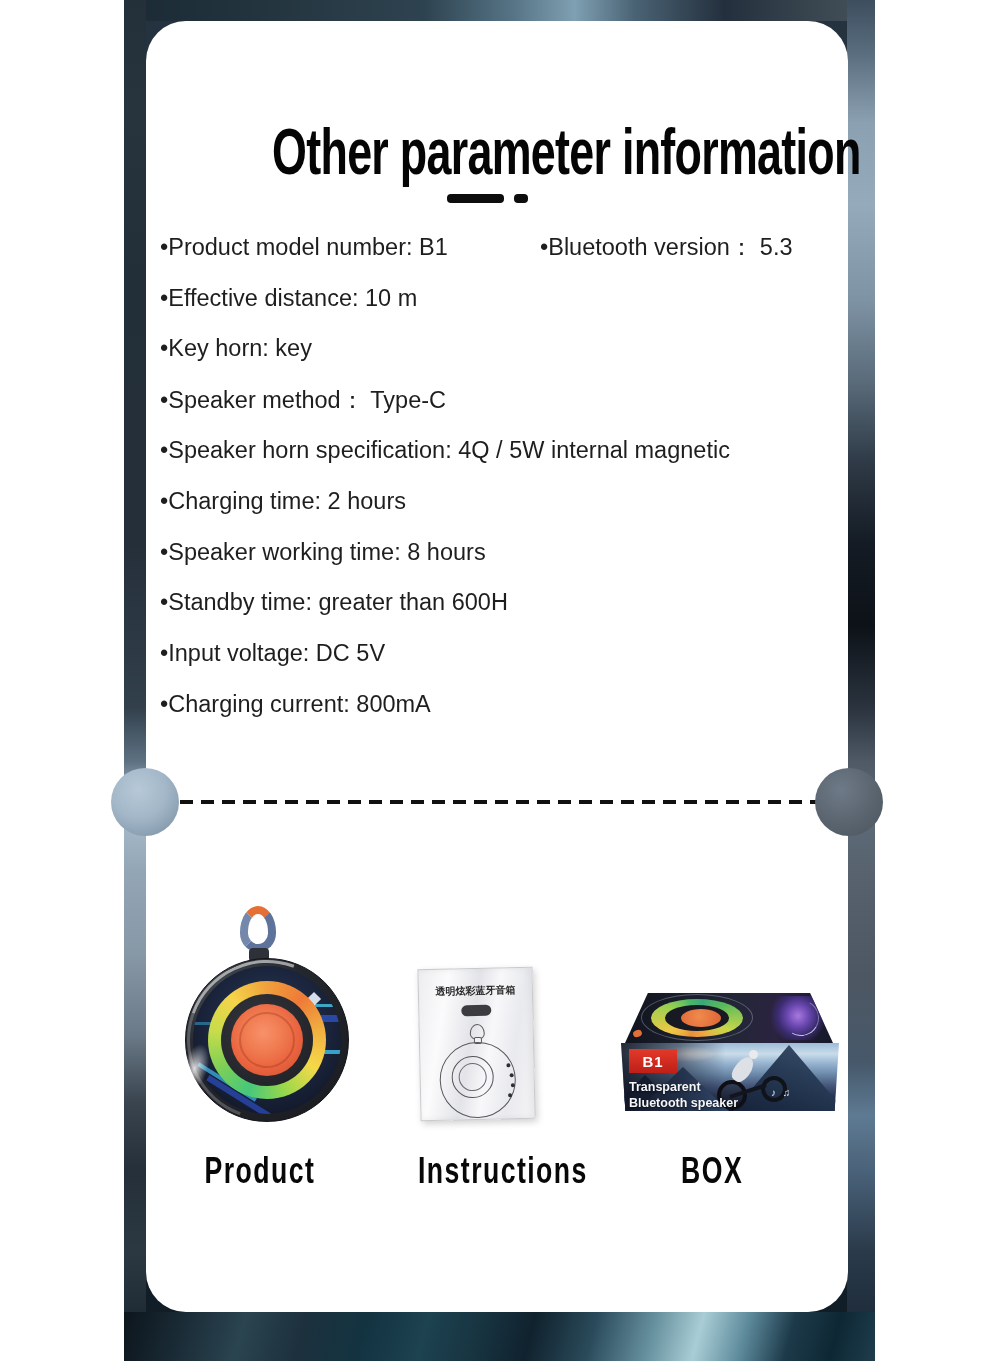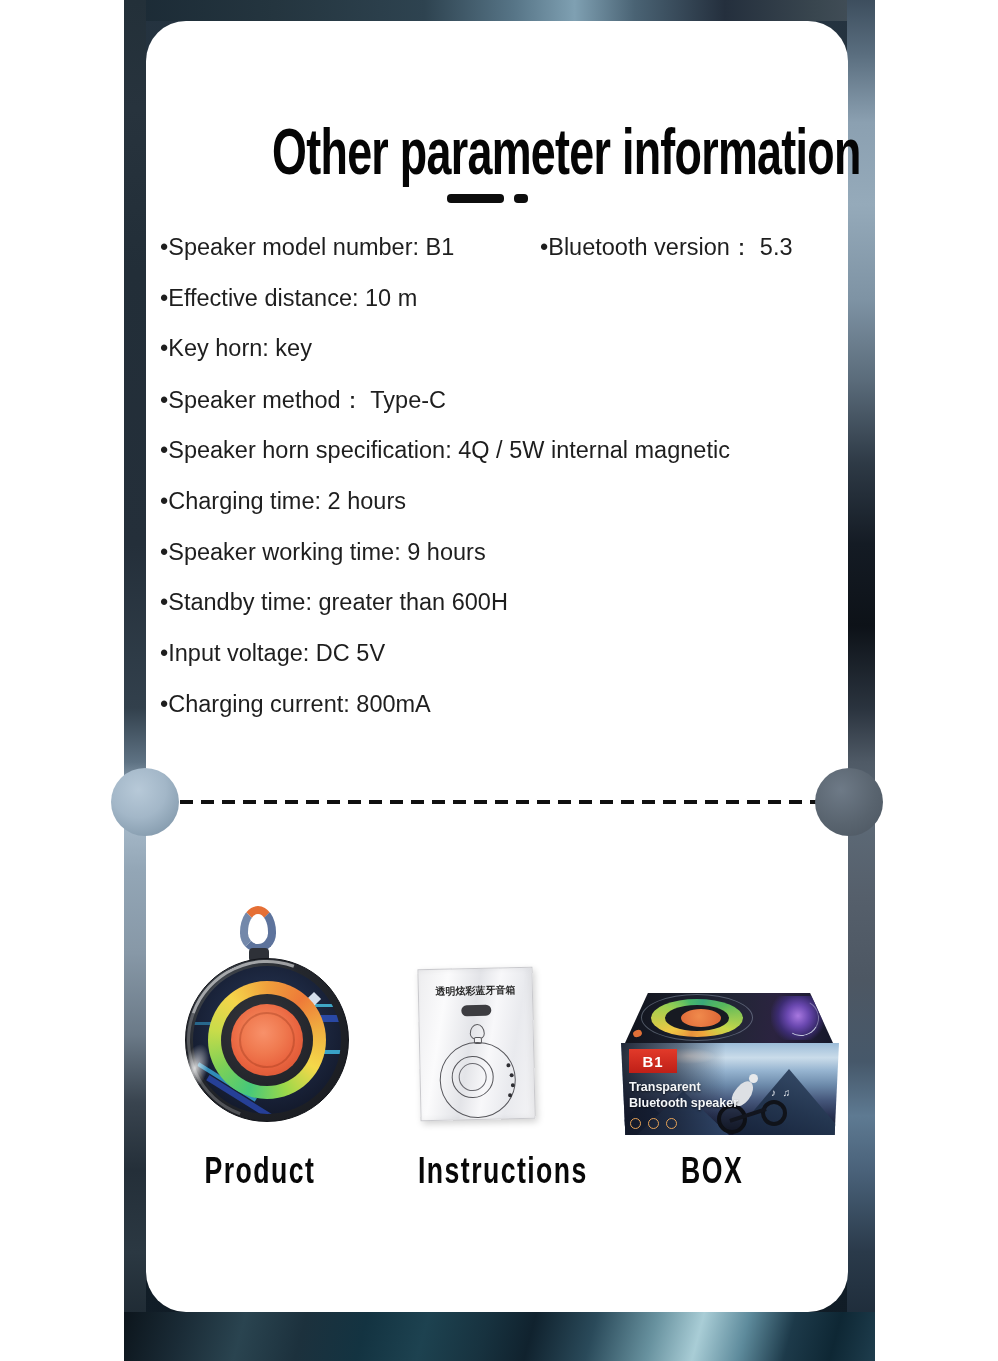--- a/index.html
+++ b/index.html
@@ -98,21 +98,21 @@
   .bt-ring{left:26px;top:6px;width:92px;height:38px;border-radius:50%;
     background:conic-gradient(from 200deg,#e8903c,#f0c844,#9cd050,#49b86a,#3aa87a,#58b85c,#c8d84a,#f0a83c,#e8903c);}
   .bt-inner{left:40px;top:12px;width:64px;height:26px;border-radius:50%;background:#171a22;}
   .bt-orange{left:56px;top:16px;width:40px;height:18px;border-radius:50%;
     background:radial-gradient(circle at 45% 40%,#f08a4c 0%,#e06a38 80%);}
   .bt-neb{right:8px;top:3px;width:54px;height:44px;
     background:radial-gradient(circle at 50% 45%,#a878e0 0%,#6a48b0 30%,#3c2c72 55%,rgba(30,24,60,0) 78%);}
   .bt-arc{right:14px;top:7px;width:36px;height:36px;border-radius:50%;border:1.5px solid transparent;
     border-bottom-color:rgba(220,228,240,.85);border-right-color:rgba(220,228,240,.4);transform:rotate(-15deg);}
   .bt-dot{left:8px;bottom:6px;width:9px;height:7px;border-radius:50%;background:#e07038;transform:rotate(-20deg);}
-  .box-front{position:absolute;left:0;top:50px;width:218px;height:92px;
+  .box-front{position:absolute;left:0;top:50px;width:218px;height:68px;
     clip-path:polygon(0 0,100% 0,98% 100%,2% 100%);
     background:linear-gradient(180deg,#9cbcd8 0%,#cadcea 16%,#96b4d0 30%,#6e8cac 45%,#46587c 62%,#2a3454 78%,#171d32 92%,#10142a 100%);}
   .box-front div{position:absolute;box-sizing:border-box;}
   .cl1{left:18%;top:5%;width:56px;height:16px;background:radial-gradient(ellipse,rgba(255,255,255,.95) 0%,rgba(255,255,255,0) 70%);}
   .mt1{right:-6px;bottom:0;width:112px;height:66px;clip-path:polygon(50% 0,100% 100%,0 100%);
     background:linear-gradient(200deg,#3c5270 0%,#243650 55%,#16223a 100%);}
   .mt2{left:16px;bottom:0;width:92px;height:44px;clip-path:polygon(50% 0,100% 100%,0 100%);background:#31486a;opacity:.92;}
   .mt3{left:-12px;bottom:0;width:72px;height:36px;clip-path:polygon(50% 0,100% 100%,0 100%);background:#1e3050;}
   .shade{inset:0;background:linear-gradient(90deg,rgba(16,20,34,.88) 0%,rgba(16,20,34,.5) 26%,rgba(16,20,34,0) 48%);}
   .wh1{left:96px;bottom:1px;width:30px;height:30px;border-radius:50%;border:4px solid #0e1016;background:rgba(20,24,34,.45);}
@@ -152,21 +152,21 @@
     <div class="title-row">
       <span class="condensed title-text">Other parameter information</span>
     </div>
     <div class="title-underline">
       <span class="ul-bar"></span>
       <span class="ul-dot"></span>
     </div>
 
     <div class="spec-list">
       <div class="spec-row">
-        <span class="spec-cell spec-left">•Speaker model number: B1</span>
+        <span class="spec-cell spec-left">•Product model number: B1</span>
         <span class="spec-cell spec-right">•Bluetooth version： 5.3</span>
       </div>
       <div class="spec-row">
         <span class="spec-cell spec-right">•Effective distance: 10 m</span>
       </div>
       <div class="spec-row">
         <span class="spec-cell spec-left">•Key horn: key</span>
         <span class="spec-cell spec-right"></span>
       </div>
       <div class="spec-row">
@@ -175,21 +175,21 @@
       </div>
       <div class="spec-row">
         <span class="spec-cell spec-left">•Speaker horn specification: 4Q / 5W internal magnetic</span>
         <span class="spec-cell spec-right"></span>
       </div>
       <div class="spec-row">
         <span class="spec-cell spec-left">•Charging time: 2 hours</span>
         <span class="spec-cell spec-right"></span>
       </div>
       <div class="spec-row">
-        <span class="spec-cell spec-left">•Speaker working time: 9 hours</span>
+        <span class="spec-cell spec-left">•Speaker working time: 8 hours</span>
         <span class="spec-cell spec-right"></span>
       </div>
       <div class="spec-row">
         <span class="spec-cell spec-left">•Standby time: greater than 600H</span>
         <span class="spec-cell spec-right"></span>
       </div>
       <div class="spec-row">
         <span class="spec-cell spec-left">•Input voltage: DC 5V</span>
         <span class="spec-cell spec-right"></span>
       </div>

